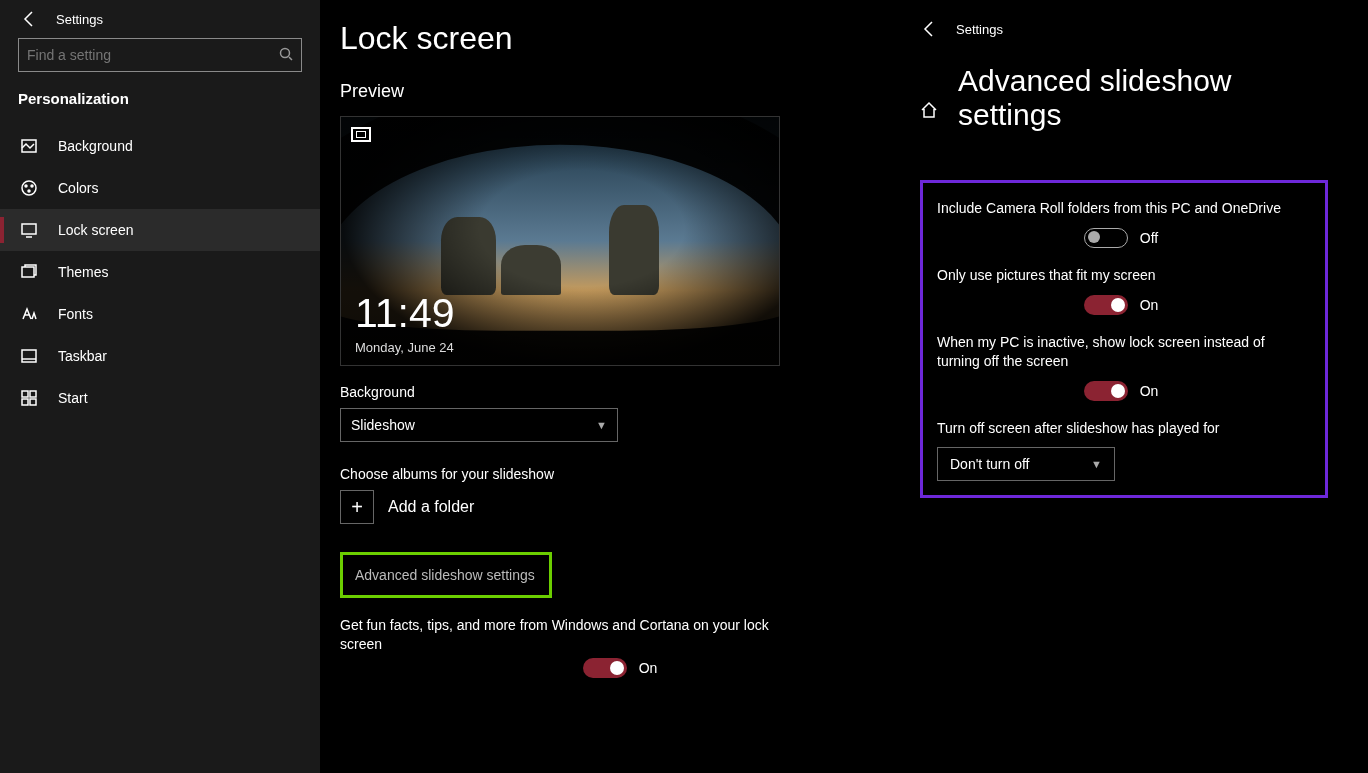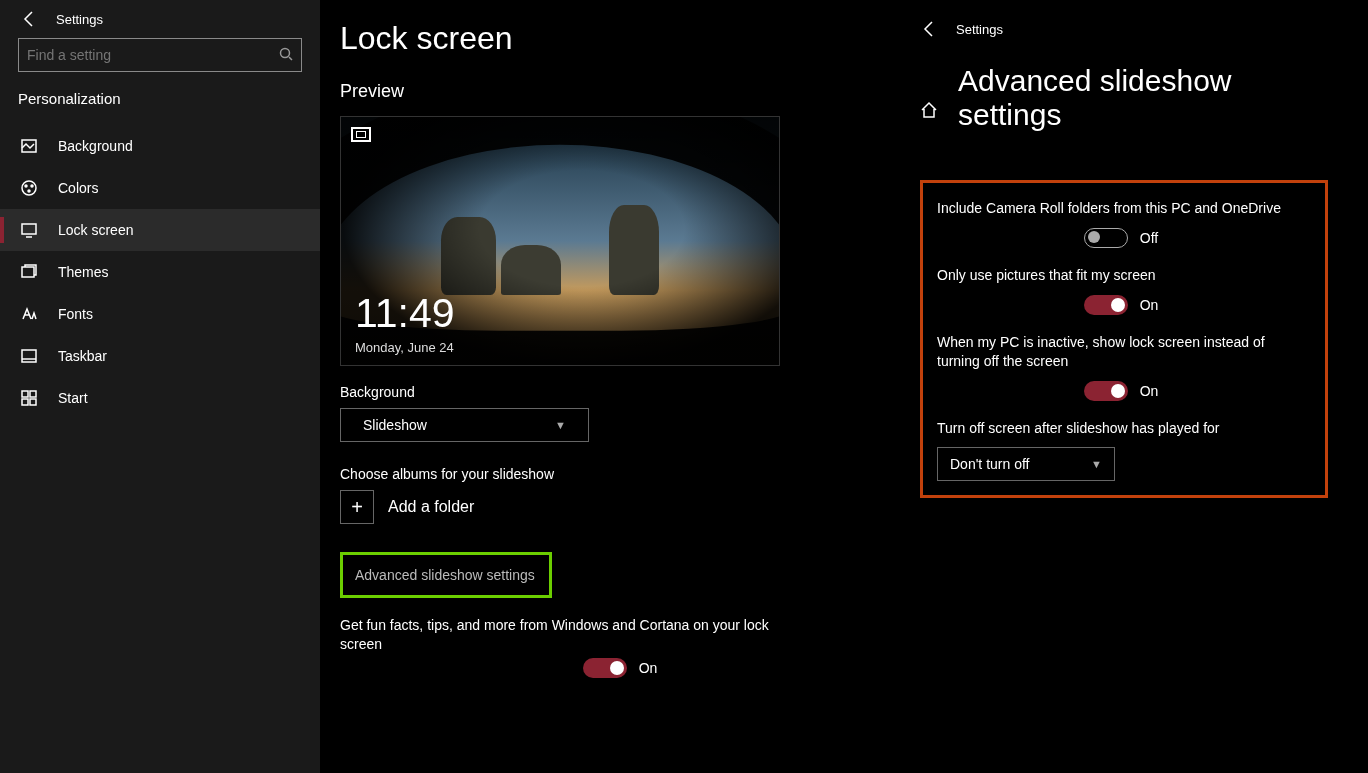--- a/index.html
+++ b/index.html
@@ -13,21 +13,21 @@
 .back-arrow { width: 18px; height: 18px; display: flex; align-items: center; justify-content: center; cursor: pointer; }
 .title { font-size: 13px; font-weight: 400; color: #fff; }
 
 .home-row { display: flex; align-items: center; gap: 20px; padding: 18px 20px 14px 22px; cursor: pointer; }
 .home-row span { font-size: 15px; }
 
 .search-box { margin: 0 18px 18px 18px; border: 1px solid #8a8a8a; height: 34px; display: flex; align-items: center; padding: 0 8px; }
 .search-box input { background: transparent; border: none; outline: none; color: #f0abfc; font-size: 14px; flex: 1; }
 .search-btn { color: #999; font-size: 14px; }
 
-.section-label { font-size: 15px; font-weight: 400; padding: 0 30px 18px 18px; margin-top: 9px; }
+.section-label { font-size: 15px; font-weight: 700; padding: 0 30px 18px 18px; margin-top: 9px; }
 
 .nav-item { display: flex; align-items: center; gap: 20px; padding: 12px 20px 12px 20px; cursor: pointer; font-size: 14px; position: relative; }
 .nav-item.selected { background: #2b2b2b; }
 .nav-item.selected::before { content: ""; position: absolute; left: 0; top: 8px; bottom: 8px; width: 4px; background: #8b2332; }
 .nav-icon { width: 18px; height: 18px; display: flex; align-items: center; justify-content: center; color: #fff; flex-shrink: 0; }
 
 h1 { font-size: 32px; font-weight: 300; margin-bottom: 24px; }
 h2.sub { font-size: 18px; font-weight: 400; margin-bottom: 14px; }
 
 .preview-box { height: 250px; border: 1px solid #333; position: relative; overflow: hidden; background: linear-gradient(#183040 0%, #5b7a92 50%, #c49a5c 70%, #8c6b3e 100%); margin-bottom: 18px; width: 440px; }
@@ -35,21 +35,21 @@
 .preview-box .rock1 { position: absolute; left: 100px; bottom: 70px; width: 55px; height: 78px; background: #3a3a30; border-radius: 30% 30% 10% 10%; }
 .preview-box .rock2 { position: absolute; left: 160px; bottom: 70px; width: 60px; height: 50px; background: #3c3c32; border-radius: 40% 40% 5% 5%; }
 .preview-box .rock3 { position: absolute; right: 120px; bottom: 70px; width: 50px; height: 90px; background: #3a3a30; border-radius: 30% 30% 10% 10%; }
 .preview-box .cave { position: absolute; inset: 0; border: 50px solid rgba(0,0,0,0.92); border-bottom-width: 55px; border-radius: 50% 50% 40% 40% / 60% 60% 30% 30%; transform: scale(1.4,1.3); }
 .clock { position: absolute; left: 14px; bottom: 28px; font-size: 41px; font-weight: 300; }
 .date { position: absolute; left: 14px; bottom: 10px; font-size: 13px; color: #ddd; }
 .gallery-icon { position: absolute; left: 10px; top: 10px; width: 20px; height: 15px; border: 2px solid #fff; }
 .gallery-icon::after{ content:""; position:absolute; left:3px; top:2px; right:3px; bottom:2px; border:1px solid #fff; }
 
 .field-label { font-size: 14px; margin-bottom: 8px; }
-.dropdown { border: 1px solid #666; width: 249px; height: 34px; display: flex; align-items: center; padding: 0 22px; justify-content: space-between; cursor: pointer; margin-bottom: 24px; font-size: 14px; }
+.dropdown { border: 1px solid #666; width: 278px; height: 34px; display: flex; align-items: center; padding: 0 10px; justify-content: space-between; cursor: pointer; margin-bottom: 24px; font-size: 14px; }
 .chevron { font-size: 11px; color: #aaa; }
 
 .add-folder-row { display: flex; align-items: center; gap: 14px; margin-bottom: 28px; }
 .plus-box { width: 34px; height: 34px; border: 1px solid #666; display: flex; align-items: center; justify-content: center; font-size: 20px; }
 
 .link-box { border: 3px solid #6bce00; padding: 12px 12px; font-size: 14px; color: #bbb; width: 212px; margin-bottom: 18px; cursor: pointer; }
 
 .tips-label { font-size: 14px; margin-bottom: 4px; max-width: 430px; line-height: 1.35; }
 
 .toggle-row { display: flex; align-items: center; gap: 12px; margin-bottom: 18px; justify-content: center; }
@@ -57,21 +57,21 @@
 .toggle.off { background: transparent; border: 1.5px solid #aaa; }
 .toggle.off .knob { position: absolute; left: 3px; top: 2.5px; width: 12px; height: 12px; border-radius: 50%; background: #aaa; }
 .toggle.on { background: #8b2332; }
 .toggle.on .knob { position: absolute; right: 3px; top: 3px; width: 14px; height: 14px; border-radius: 50%; background: #fff; }
 .toggle-label { font-size: 14px; }
 
 .right-topbar { display: flex; align-items: center; gap: 18px; padding: 0 0 26px 0; }
 .right-head { display: flex; align-items: center; gap: 20px; margin-bottom: 24px; }
 .right-head h1 { font-size: 30px; font-weight: 300; }
 
-.right-box { border: 3px solid #c2410c; padding: 16px 20px 14px 14px; }
+.right-box { border: 3px solid #6d28d9; padding: 16px 20px 14px 14px; }
 .right-setting { margin-bottom: 14px; }
 .right-setting .label { font-size: 14px; margin-bottom: 10px; line-height: 1.35; }
 .rdrop { border: 1px solid #666; width: 178px; height: 34px; display: flex; align-items: center; padding: 0 12px; justify-content: space-between; font-size: 14px; cursor: pointer; }
 
 svg { stroke: currentColor; fill: none; stroke-width: 1.5; }
 </style>
 </head>
 <body>
 
 <div class="sidebar">

